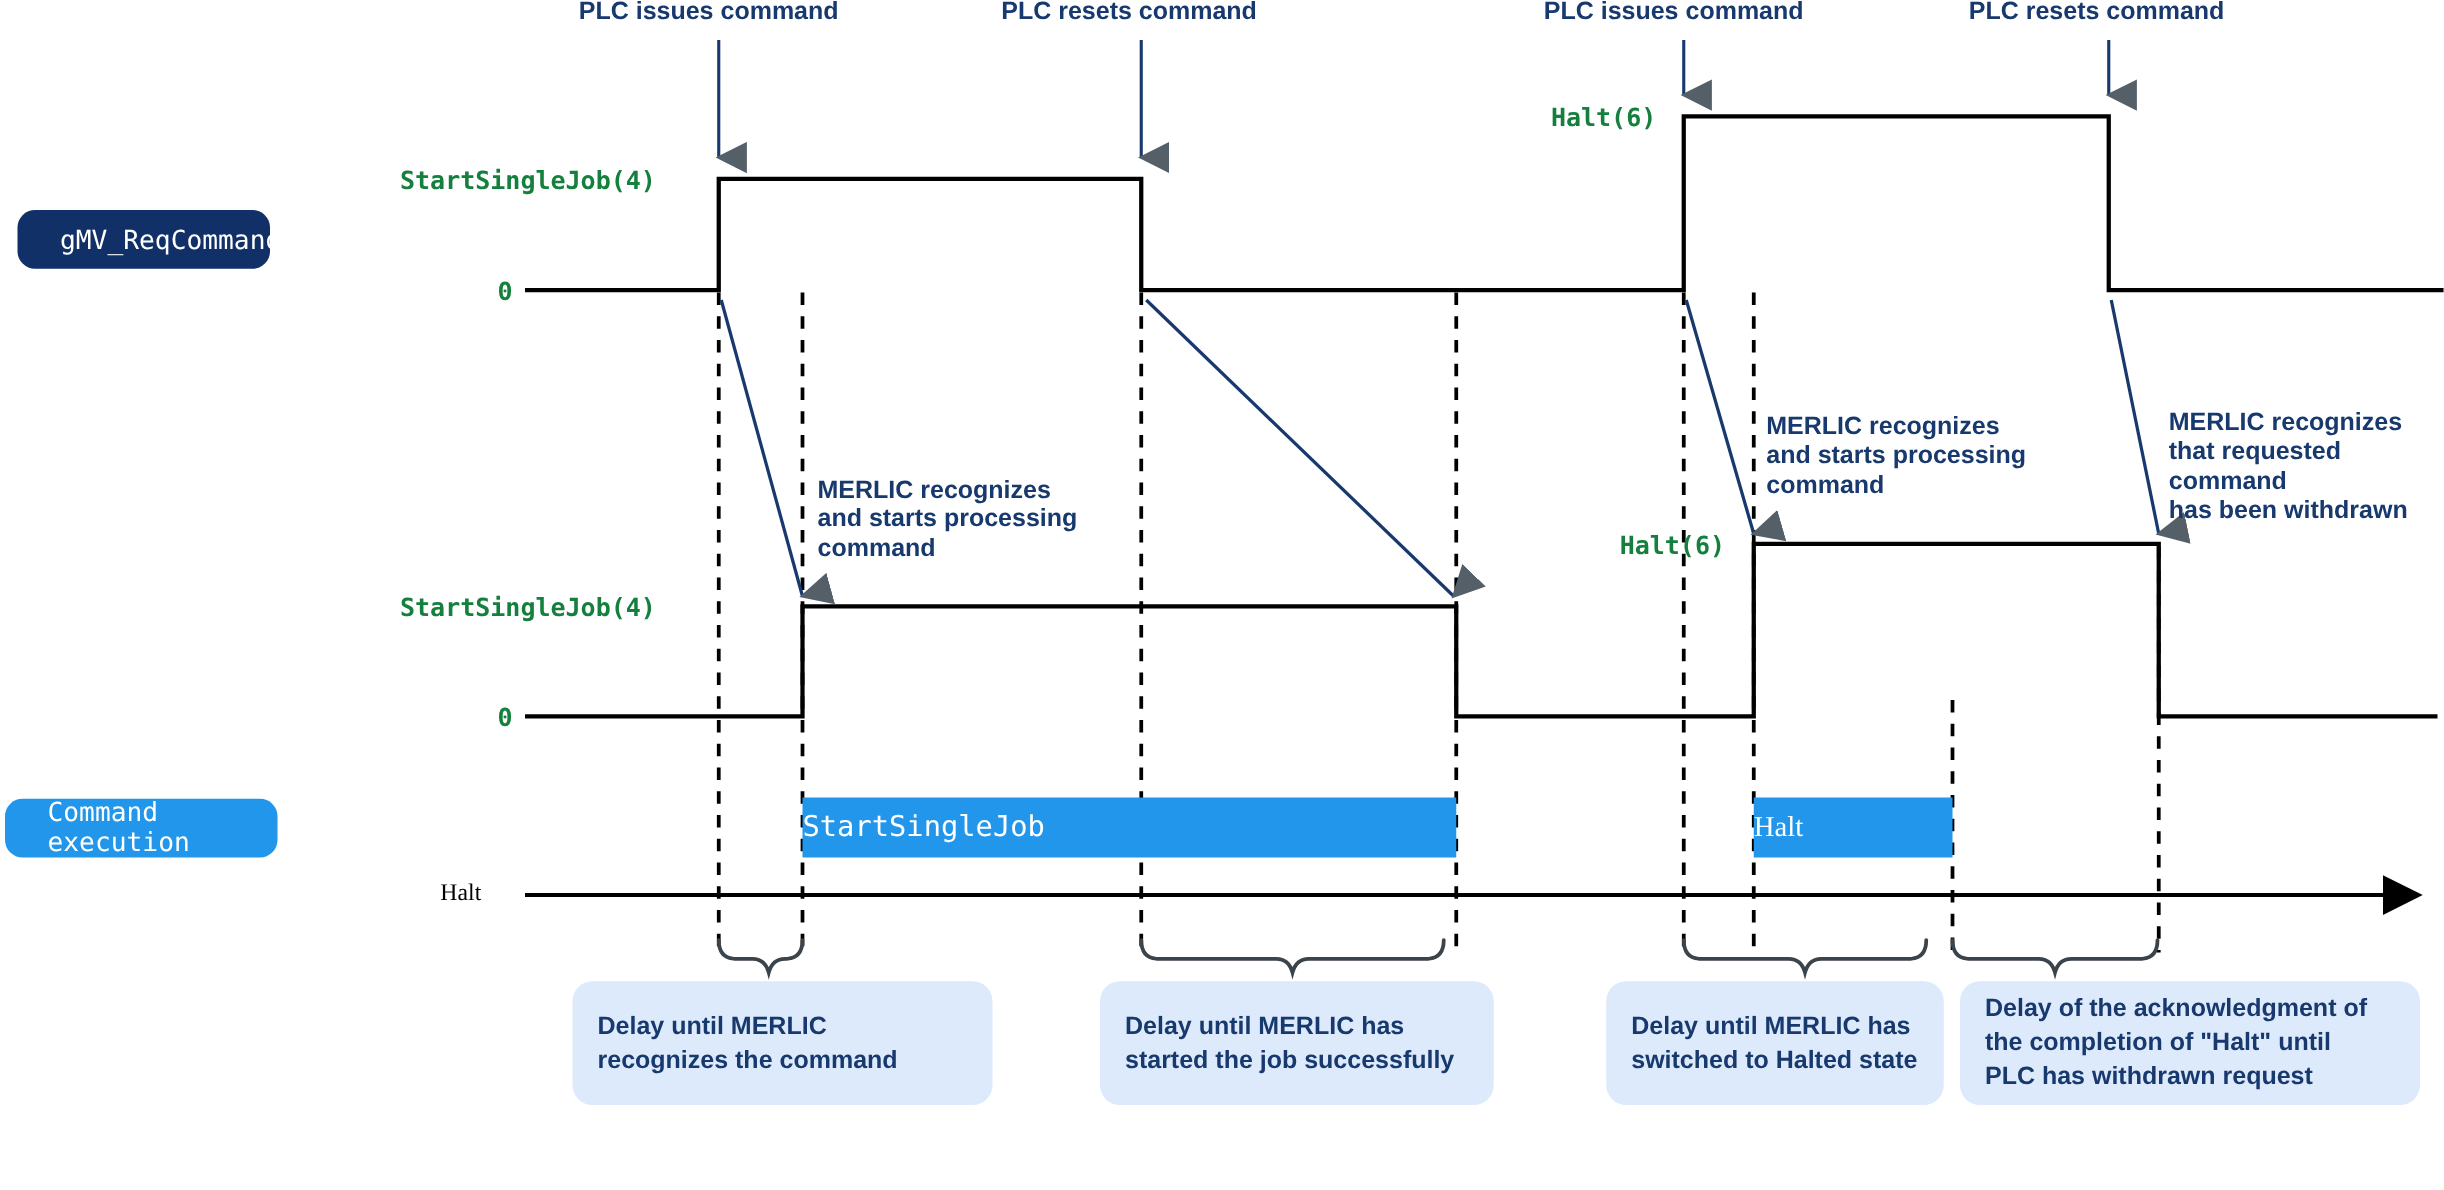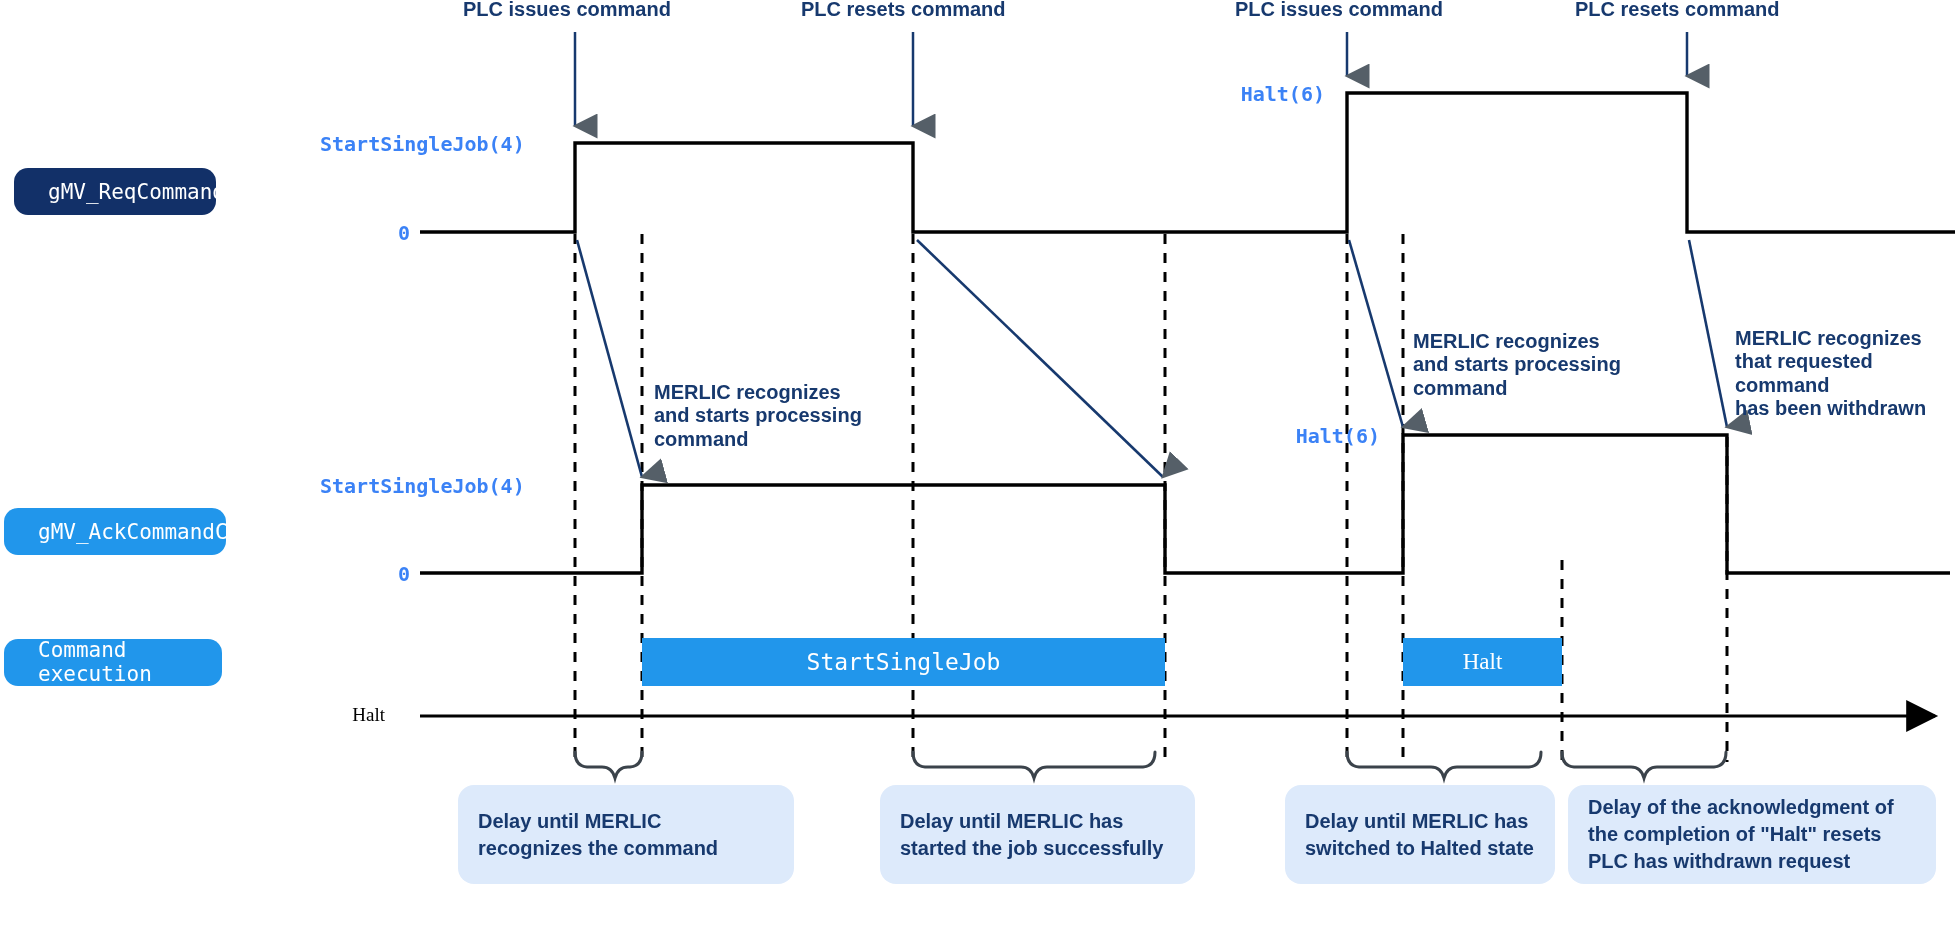--- a/index.html
+++ b/index.html
@@ -8,34 +8,34 @@
   svg#diagram{position:absolute;left:0;top:0;width:1955px;height:952px;}
 
   .pill{position:absolute;border-radius:14px;display:flex;align-items:center;
         justify-content:flex-start;padding:0 34px;box-sizing:border-box;
         font-family:"DejaVu Sans Mono","Liberation Mono",monospace;
         font-size:21px;color:#ffffff;letter-spacing:0px;}
   .pill.dark{background:#123068;}
   .pill.light{background:#2196eb;}
 
   .axlabel{position:absolute;font-family:"DejaVu Sans Mono","Liberation Mono",monospace;
-           font-size:20px;font-weight:bold;color:#3b82f6;white-space:nowrap;text-align:right;}
+           font-size:20px;font-weight:bold;color:#15803d;white-space:nowrap;text-align:right;}
   .tlabel{position:absolute;font-family:"Liberation Serif",serif;font-size:19px;color:#000;white-space:nowrap;}
 
   .note{position:absolute;color:#17396e;font-weight:bold;font-size:20px;line-height:1.17;
         font-family:"Liberation Sans",sans-serif;white-space:pre-line;}
   .toplabel{position:absolute;color:#17396e;font-weight:bold;font-size:20px;
             font-family:"Liberation Sans",sans-serif;white-space:nowrap;}
 
   .callout{position:absolute;background:#ddeafb;border-radius:16px;box-sizing:border-box;
            padding:14px 20px;display:flex;align-items:center;}
   .callout span{color:#17396e;font-weight:bold;font-size:20px;line-height:1.35;
                 font-family:"Liberation Sans",sans-serif;white-space:pre-line;}
 
-  .execbar{position:absolute;background:#2196eb;display:flex;align-items:center;justify-content:center;
+  .execbar{position:absolute;background:#2196eb;display:flex;align-items:center;justify-content:flex-start;
            font-family:"DejaVu Sans Mono","Liberation Mono",monospace;font-size:23px;color:#fff;}
 </style>
 </head>
 <body>
 
 <div id="stage">
 
   <svg id="diagram" viewBox="0 0 1955 952">
     <defs>
       <marker id="arrGray" markerWidth="12" markerHeight="12" refX="5" refY="9" orient="auto">
@@ -84,23 +84,20 @@
       <path d="M575,752 q0,14 12,15 l15,0 q10,0 13,11 q3,-11 13,-11 l2,0 q12,-1 12,-15"></path>
       <path d="M913,752 q0,14 12,15 l96,0 q10,0 13,11 q3,-11 13,-11 l96,0 q12,-1 12,-15"></path>
       <path d="M1347,752 q0,14 12,15 l72,0 q10,0 13,11 q3,-11 13,-11 l72,0 q12,-1 12,-15"></path>
       <path d="M1562,752 q0,14 12,15 l57,0 q10,0 13,11 q3,-11 13,-11 l57,0 q12,-1 12,-15"></path>
     </g>
   </svg>
 
   <div class="pill dark" style="left:14px;top:168px;width:202px;height:47px;">
     <span>gMV_ReqCommandCode</span>
   </div>
-  <div class="pill light" style="left:4px;top:508px;width:222px;height:47px;">
-    <span>gMV_AckCommandCode</span>
-  </div>
   <div class="pill light" style="left:4px;top:639px;width:218px;height:47px;align-items:flex-end;">
     <span>Command execution</span>
   </div>
 
   <div class="toplabel" style="left:463px;top:-2px;">PLC issues command</div>
   <div class="toplabel" style="left:801px;top:-2px;">PLC resets command</div>
   <div class="toplabel" style="left:1235px;top:-2px;">PLC issues command</div>
   <div class="toplabel" style="left:1575px;top:-2px;">PLC resets command</div>
 
   <div class="axlabel" style="left:320px;top:132px;width:90px;">StartSingleJob(4)</div>
@@ -137,17 +134,17 @@
   <div class="callout" style="left:880px;top:785px;width:315px;height:99px;">
     <span>Delay until MERLIC has
 started the job successfully</span>
   </div>
   <div class="callout" style="left:1285px;top:785px;width:270px;height:99px;">
     <span>Delay until MERLIC has
 switched to Halted state</span>
   </div>
   <div class="callout" style="left:1568px;top:785px;width:368px;height:99px;">
     <span>Delay of the acknowledgment of
-the completion of "Halt" resets
+the completion of "Halt" until
 PLC has withdrawn request</span>
   </div>
 
 </div>
 
 </body></html>

